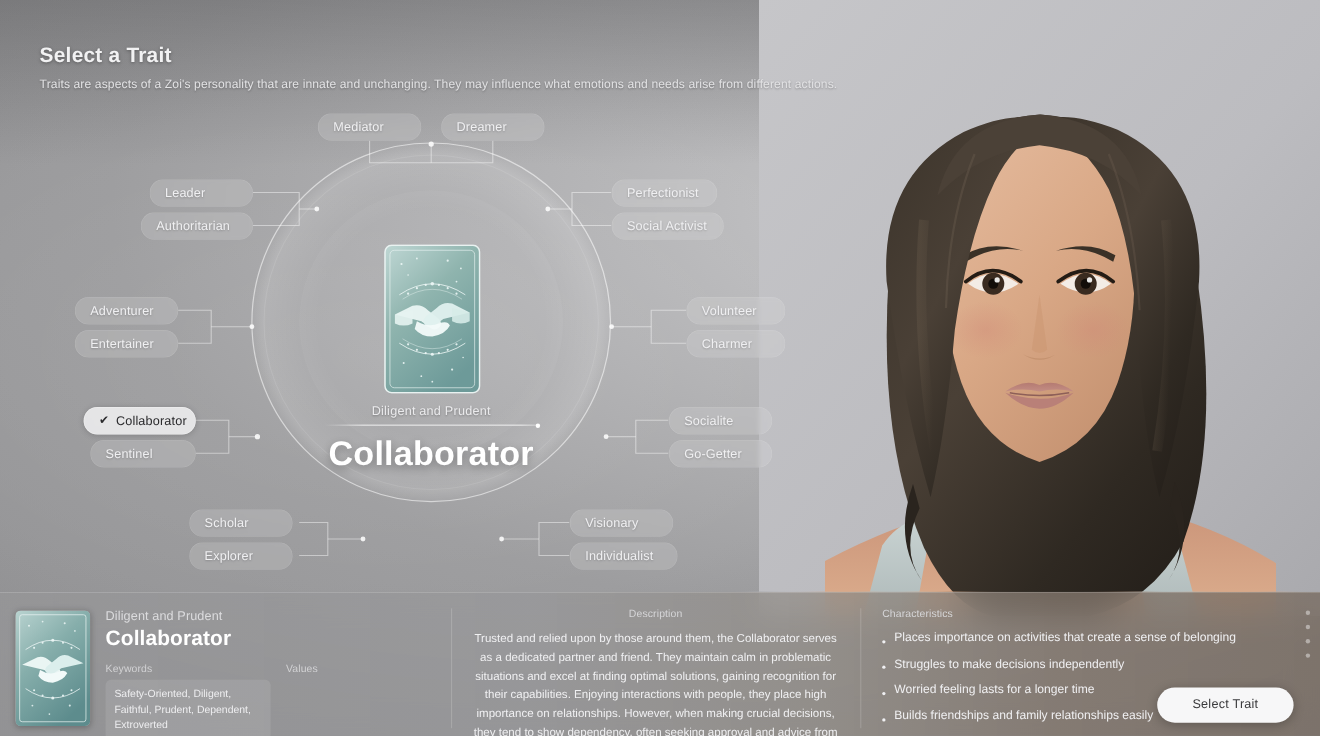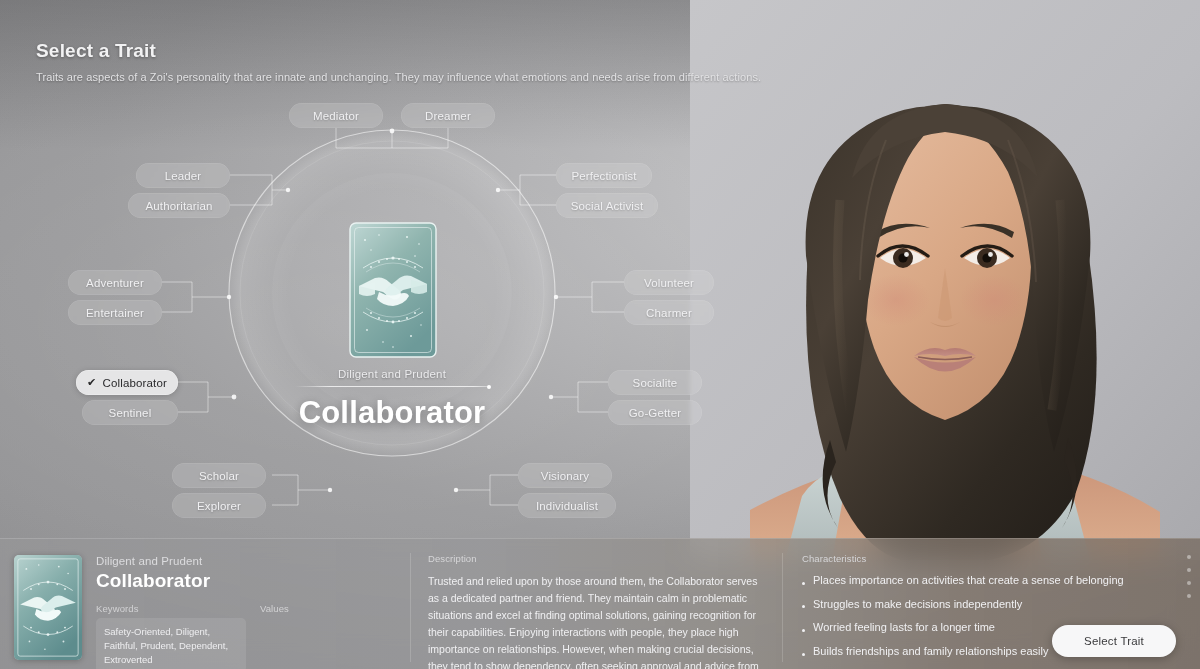--- a/index.html
+++ b/index.html
@@ -55,21 +55,21 @@
 
   
   .wheel { position: absolute; left: 0; top: 0; width: 760px; height: 540px; z-index: 4; }
   .wheel svg { position: absolute; left: 0; top: 0; }
 
   .pill {
     position: absolute;
     height: 25px;
     border-radius: 13px;
     background: rgba(228,228,231,0.20);
-    display: flex; align-items: center; justify-content: center;
+    display: flex; align-items: center; justify-content: flex-start;
     color: #f0f0f2;
     font-size: 11.5px;
     letter-spacing: 0.15px;
     white-space: nowrap;
     padding: 0 14px;
     box-shadow: inset 0 0 0 0.5px rgba(255,255,255,0.13);
     backdrop-filter: blur(2px);
     text-shadow: 0 1px 2px rgba(0,0,0,0.22);
   }
   .pill.selected {
@@ -147,21 +147,21 @@
   .kv-label { font-size: 9.5px; color: #d2d2d4; letter-spacing: 0.1px; }
   .kv-box {
     margin-top: 4px;
     background: rgba(255,255,255,0.10);
     border-radius: 5px;
     padding: 7px 8px;
     min-height: 44px;
     font-size: 9.5px; line-height: 1.45; color: #eeeef0;
   }
 
-  .p-mid { width: 372px; padding: 14px 18px 0 18px; }
+  .p-mid { width: 372px; padding: 14px 18px 0 18px; text-align: center; }
   .sec-label { font-size: 9.5px; color: #d6d6d8; letter-spacing: 0.1px; }
   .desc {
     margin-top: 9px;
     font-size: 10.5px; line-height: 1.62; color: #f0f0f2;
   }
 
   .p-right { flex: 1; padding: 14px 20px 0 20px; position: relative; }
   .char-list { margin-top: 9px; }
   .char-item {
     display: flex; gap: 8px; align-items: center;

